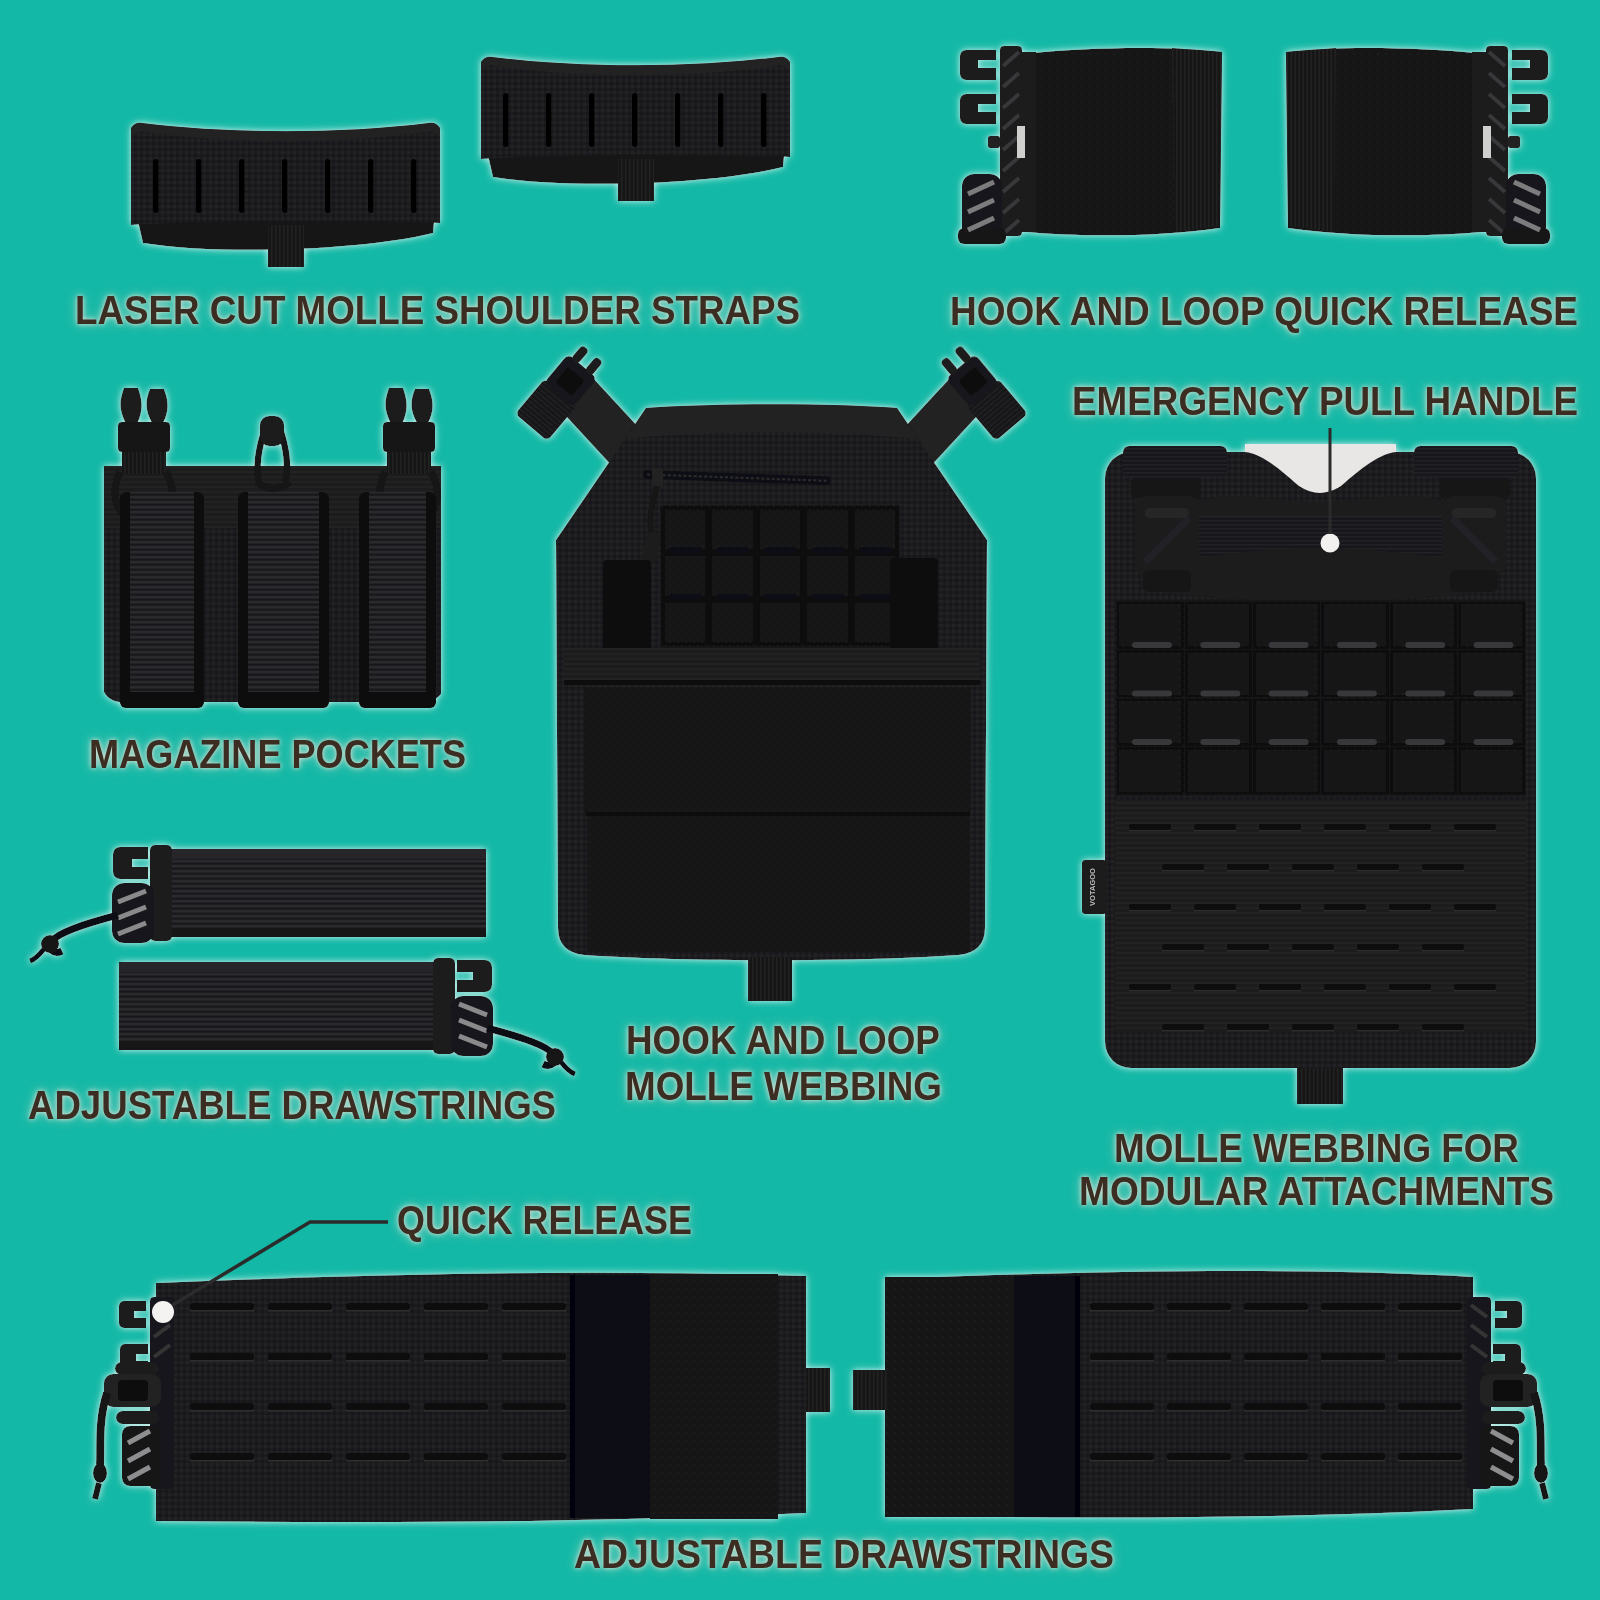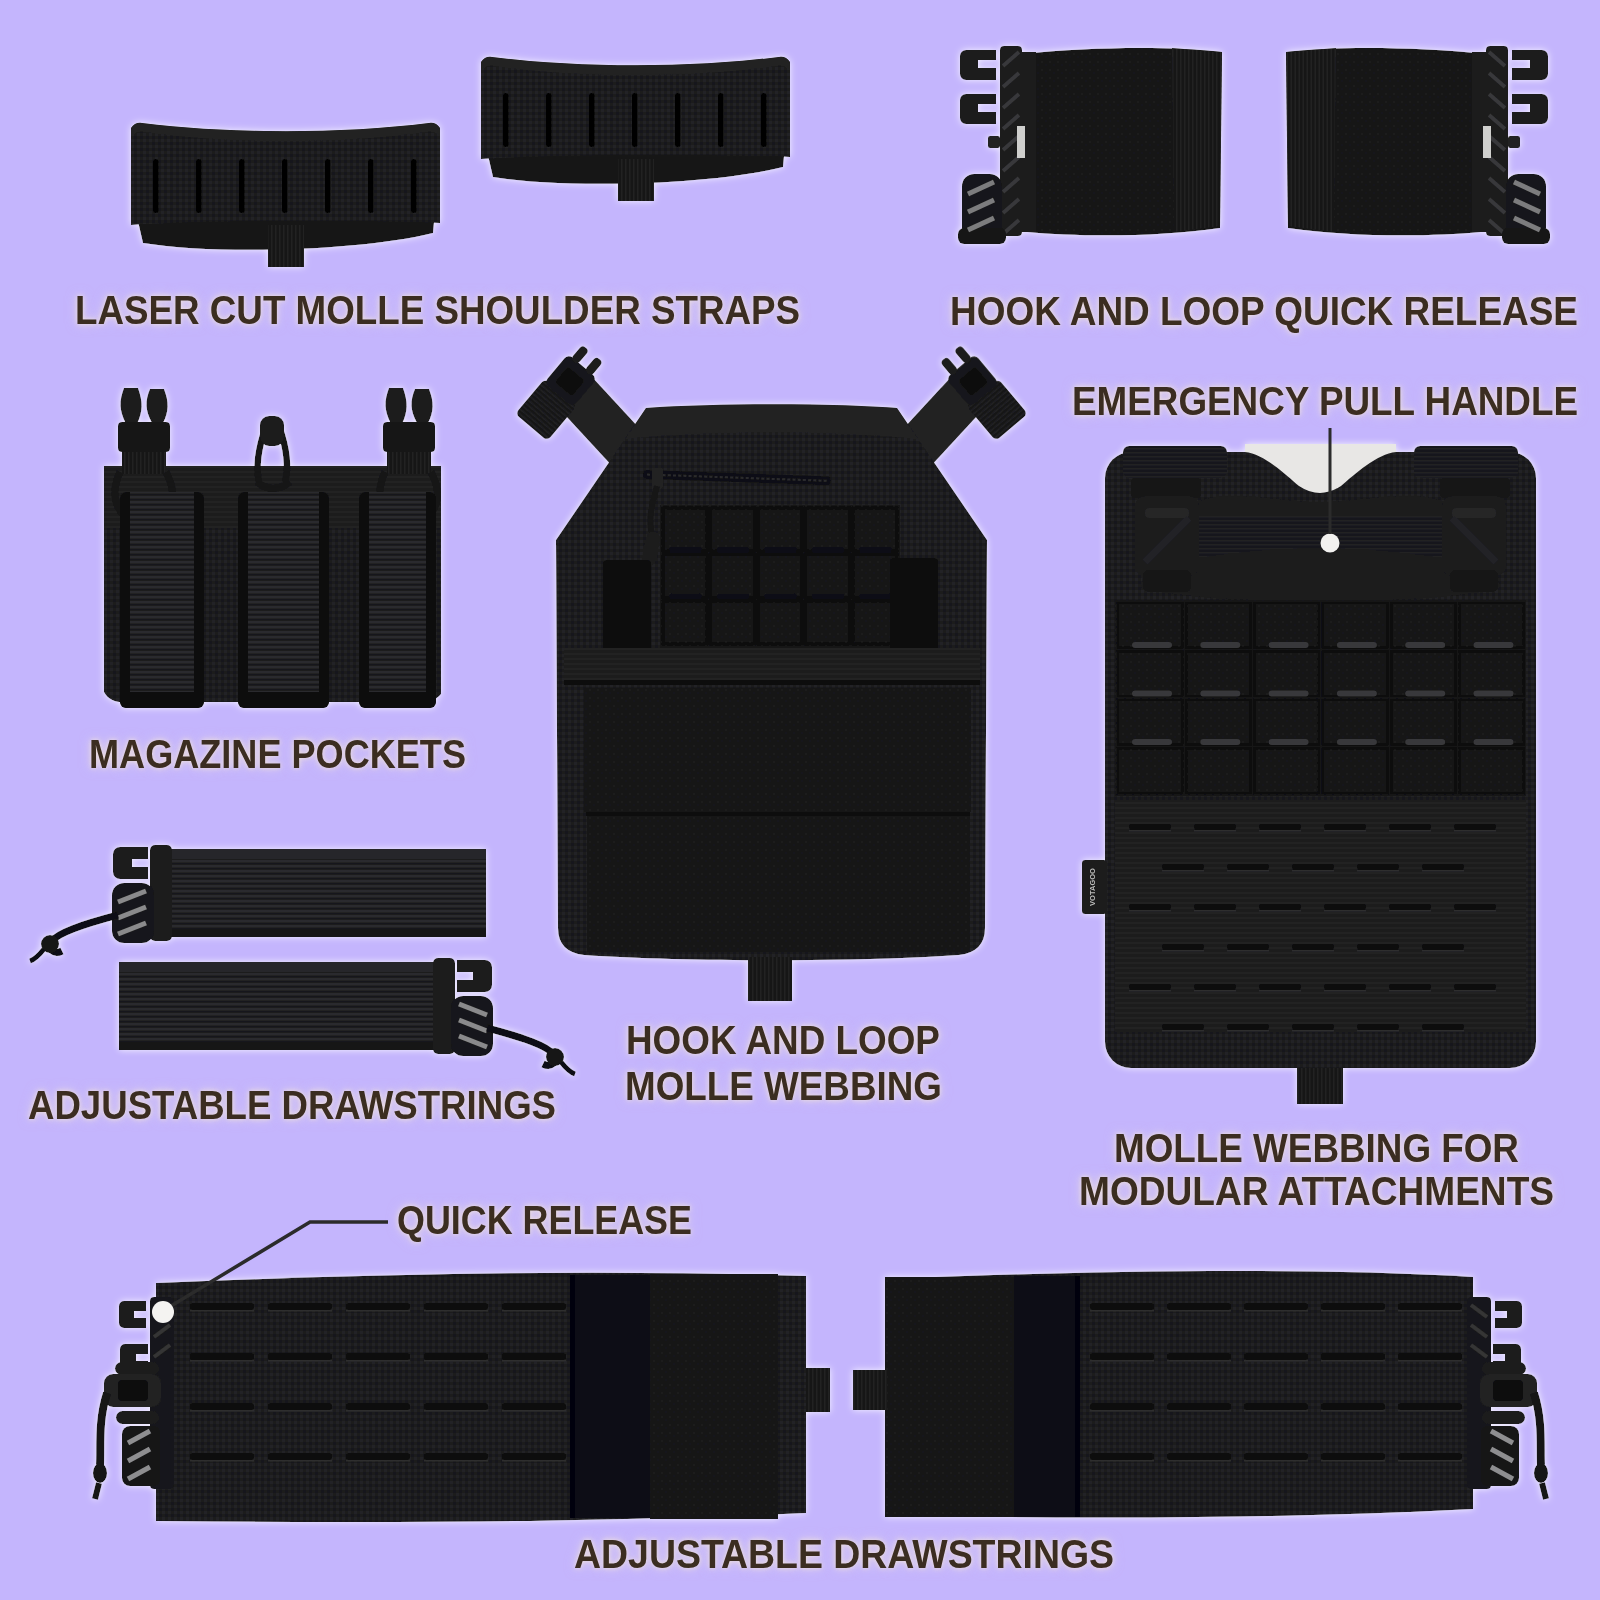--- a/index.html
+++ b/index.html
@@ -1,15 +1,15 @@
 <!DOCTYPE html>
 <html><head><meta charset="utf-8">
 <style>
 html,body{margin:0;padding:0;}
-#page{position:relative;width:1600px;height:1600px;background:#c4b5fd;overflow:hidden;
+#page{position:relative;width:1600px;height:1600px;background:#14b8a6;overflow:hidden;
   font-family:"Liberation Sans",sans-serif;}
 .lb{position:absolute;font-weight:bold;font-size:41px;color:#3b2d21;white-space:nowrap;line-height:1;transform-origin:left top;text-shadow:0 0 6px rgba(242,229,216,0.95),0 0 12px rgba(242,229,216,0.55);}
 </style></head>
 <body>
 <div id="page">
 <svg width="1600" height="1600" viewBox="0 0 1600 1600" xmlns="http://www.w3.org/2000/svg">
 <defs>
 <pattern id="fab" width="6" height="6" patternUnits="userSpaceOnUse">
  <rect width="6" height="6" fill="#1e1e1f"></rect>
  <rect x="0" y="0" width="3" height="3" fill="#242426"></rect>

